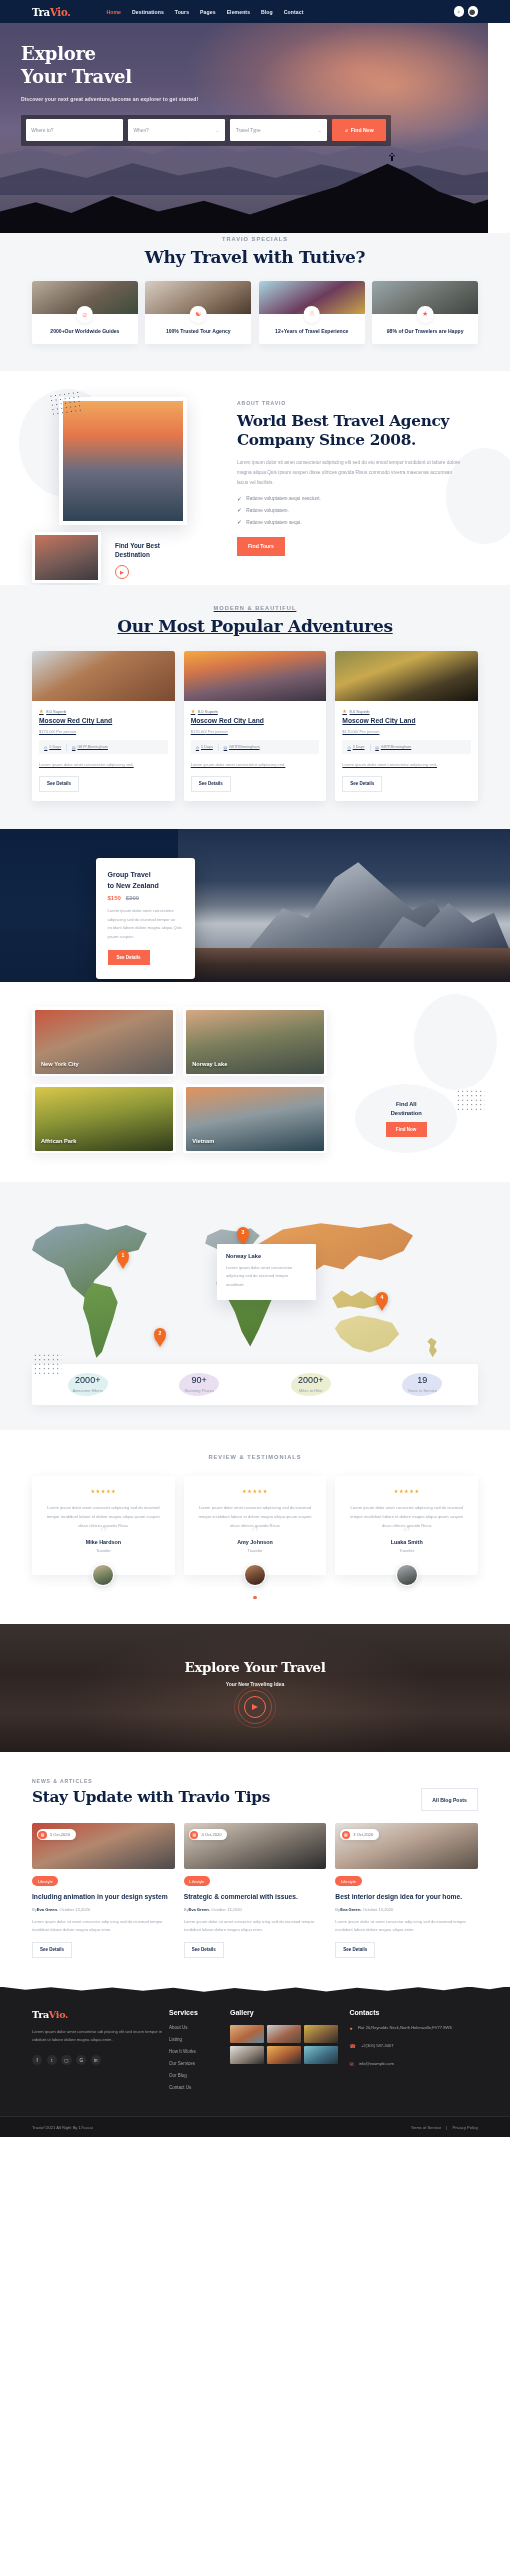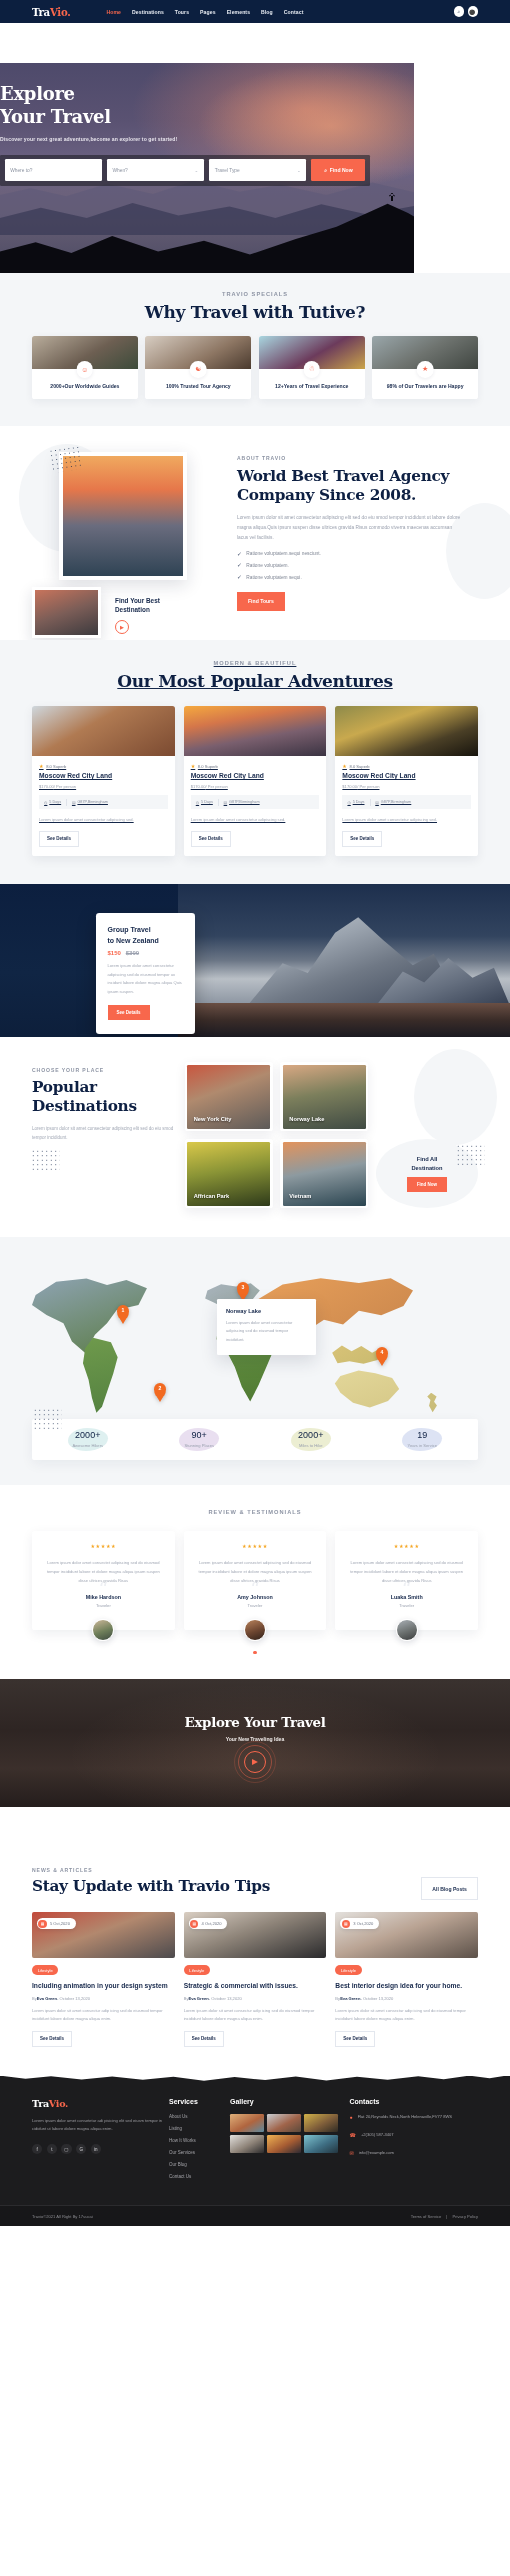--- a/index.html
+++ b/index.html
@@ -36,25 +36,24 @@
   .nav a.active { color: #f8674c; }
   .hdr-icons { margin-left: auto; display: flex; gap: 3.8px; }
   .circ-btn {
     width: 10.2px; height: 10.2px; border-radius: 50%; background: #fff;
     display: flex; align-items: center; justify-content: center;
     font-size: 5.1px; color: #0c1f3f;
   }
 
   
   .hero {
-    width: 414px; height: 210px; position: relative; overflow: hidden;
+    width: 488px; height: 210px; position: relative; overflow: hidden;
     background:
       radial-gradient(ellipse 268px 128px at 74% 22%, rgba(243,140,110,.55), rgba(243,140,110,0) 65%),
       linear-gradient(180deg,#4e4a6b 0%, #5a5272 28%, #6d6384 50%, #6a6076 70%, #4b4a63 100%);
-    margin-top: 40px;
   }
   .hero .sky-glow{
     position:absolute; inset:0;
     background: radial-gradient(ellipse 191px 89px at 80% 30%, rgba(255,170,120,.55), rgba(255,170,120,0) 70%);
   }
   .hero-ridge-far, .hero-ridge-mid, .hero-ridge-near { position: absolute; left:0; width: 510px; }
   .hero-ridge-far { bottom: 54px; height: 57px; background:#5c5a78; clip-path: polygon(0 100%,0 58%,6% 46%,13% 60%,21% 38%,30% 56%,38% 33%,47% 52%,55% 40%,64% 58%,73% 36%,82% 55%,90% 42%,100% 57%,100% 100%); opacity:.55;}
   .hero-ridge-mid { bottom: 38px; height: 57px; background:#3b3b57; clip-path: polygon(0 100%,0 70%,8% 52%,17% 70%,26% 44%,35% 66%,45% 50%,54% 70%,63% 46%,72% 64%,82% 48%,91% 66%,100% 52%,100% 100%); opacity:.75;}
   .hero-ridge-near { bottom: 0; height: 77px; background:#0a0a10; clip-path: polygon(0 100%,0 72%,7% 60%,14% 74%,22% 52%,31% 72%,40% 58%,49% 76%,58% 56%,66% 40%,72% 22%,76% 10%,80% 22%,86% 46%,93% 62%,100% 48%,100% 100%); }
   .hero-person { position:absolute; left: 390px; bottom: 71px; width: 3.8px; height: 9px; }
@@ -76,21 +75,21 @@
     font-size: 4.8px; color: #8c93a1;
   }
   .searchbar .field .chev { margin-left: auto; font-size: 4.5px; color:#aab0bc;}
   .find-now {
     background: #f8674c; color: #fff; height: 22px; width: 54px;
     display: flex; align-items: center; justify-content: center; gap: 2.6px;
     font-size: 5.1px; font-weight: 600; border-radius: 1.3px; cursor:pointer;
   }
 
   
-  .specials { background: #f4f6f8; padding: 18px 0 27px; position: relative; }
+  .specials { background: #f4f6f8; padding: 3px 0 27px; position: relative; }
   .wrap { width: 446px; margin: 0 auto; }
   .cards4 { display: flex; gap: 7.7px; margin-top: 14px; }
   .spec-card { flex: 1; background: #fff; border-radius: 2.6px; box-shadow: 0 2.6px 9px rgba(20,30,60,.06); overflow: hidden; position: relative; padding-bottom: 9px;}
   .spec-img { height: 33px; background-size: cover; background-position: center; }
   .spec-icon {
     width: 16.6px; height: 16.6px; border-radius: 50%; background: #fff; position: absolute;
     left: 50%; transform: translateX(-50%); top: 25.5px;
     display: flex; align-items: center; justify-content: center;
     color: #f8674c; font-size: 7px; box-shadow: 0 1.3px 3.8px rgba(20,30,60,.08);
   }
@@ -237,21 +236,21 @@
     display:flex; flex-direction:column; align-items:center; justify-content:center;text-align:center;
   }
   .videocta:before{content:"";position:absolute;inset:0;background:radial-gradient(ellipse 268px 102px at 50% 60%, rgba(255,190,150,.10), rgba(0,0,0,0) 70%);}
   .videocta h2 { font-size: 13.4px; color:#fff; position:relative;}
   .videocta p { font-size: 5.1px; color:#f0ecea; font-weight:600; margin-top: 5.7px; position:relative;}
   .big-play { position:relative; margin-top: 9px; width: 22px; height:22px; border-radius:50%; border:1px solid #f8674c; display:flex;align-items:center;justify-content:center; color:#f8674c; font-size: 7.7px;}
   .big-play:before{content:"";position:absolute;width:32px;height:32px;border-radius:50%;border:0.6px solid rgba(248,103,76,.45);}
   .big-play:after{content:"";position:absolute;width:40px;height:40px;border-radius:50%;border:0.6px solid rgba(248,103,76,.22);}
 
   
-  .blog { background:#fff; padding: 25.5px 0 29px; position:relative; overflow:hidden;margin-top:34px;}
+  .blog { background:#fff; padding: 25.5px 0 29px; position:relative; overflow:hidden;}
   .blog-head { display:flex; align-items:flex-start; }
   .blog-head h2 { font-size: 15.3px; color:#0e2043; margin-top:4.5px;}
   .blog-btn { margin-left:auto; margin-top: 10.2px; border:0.6px solid #e3e7ee; padding: 7.7px 10.2px; font-size: 5.1px; font-weight:600; color:#16284b; cursor:pointer;}
   .blog-cards { display:flex; gap: 9px; margin-top: 11.5px;}
   .blog-card { flex:1; }
   .blog-img { height: 46px; background-size:cover; background-position:center; border-radius:1.9px; position:relative;}
   .date-chip {
     position:absolute; left: 5.1px; top: 6.4px; background:#fff; border-radius: 12.8px;
     height: 11px; display:flex; align-items:center; gap:3.2px; padding: 0 5.7px 0 1.3px;
     font-size: 4.1px; color:#6d7483; box-shadow: 0 1.3px 3.8px rgba(20,30,60,.12);
@@ -528,28 +527,20 @@
       <p class="group-p">Lorem ipsum dolor amet consectetur adipiscing sed do eiusmod tempor ux incidunt labore dolore magna aliqua Quis ipsum suspen.</p>
       <div class="group-btn">See Details</div>
     </div>
   </section>
 
   <section class="dest">
     <div class="blob" style="width:83px;height:96px;right:12.8px;top:12.8px;"></div>
     <div class="dots2" style="left:31px;top:112px;"></div>
     <div class="dots2" style="right:25.5px;top:107px;"></div>
     <div class="wrap dest-grid">
-      <div class="dest-left">
-        <div class="lbl">CHOOSE YOUR PLACE</div>
-        <h2 class="serif">
-          <span>Popular</span><br>
-          <span>Destinations</span>
-        </h2>
-        <p>Lorem ipsum dolor sit amet consectetur adipiscing elit sed do eiu smod tempor incididunt.</p>
-      </div>
       <div class="dest-right">
         <div class="dest-card">
           <div class="ph" style="background:linear-gradient(160deg,#c9563f 0%,#b08a6e 40%,#5d5a58 100%)"></div>
           <div class="cap">New York City</div>
         </div>
         <div class="dest-card">
           <div class="ph" style="background:linear-gradient(170deg,#d8a883 0%,#7c7f5c 45%,#3f4a43 100%)"></div>
           <div class="cap">Norway Lake</div>
         </div>
         <div style="grid-column:3"></div>

